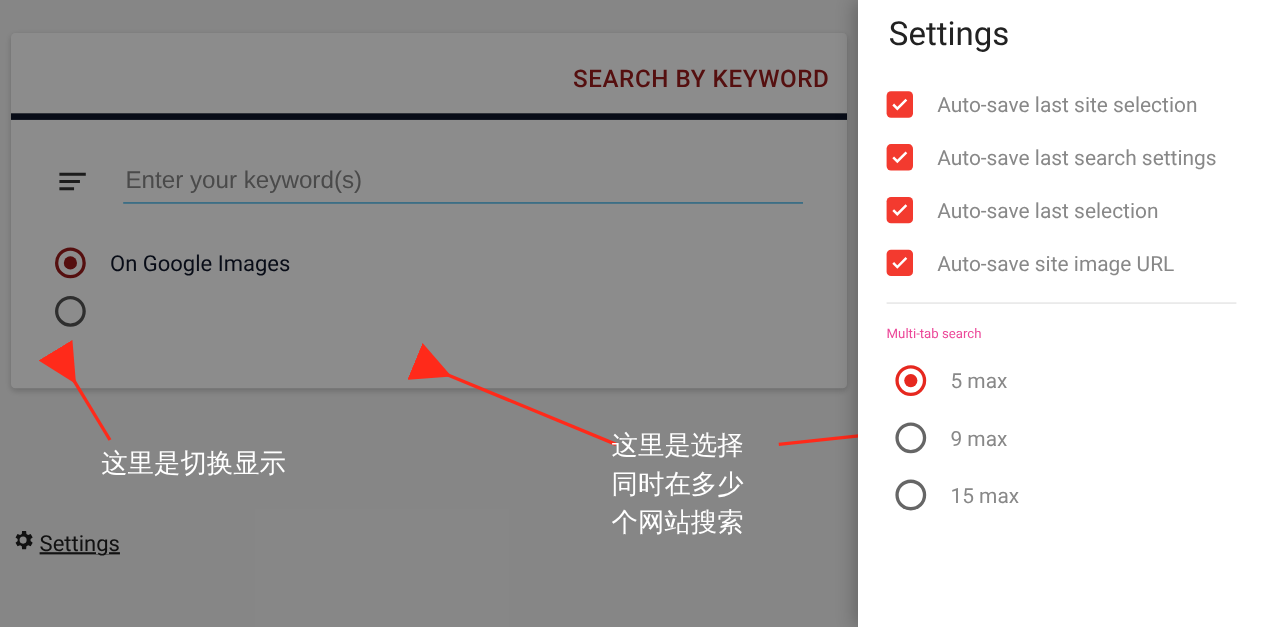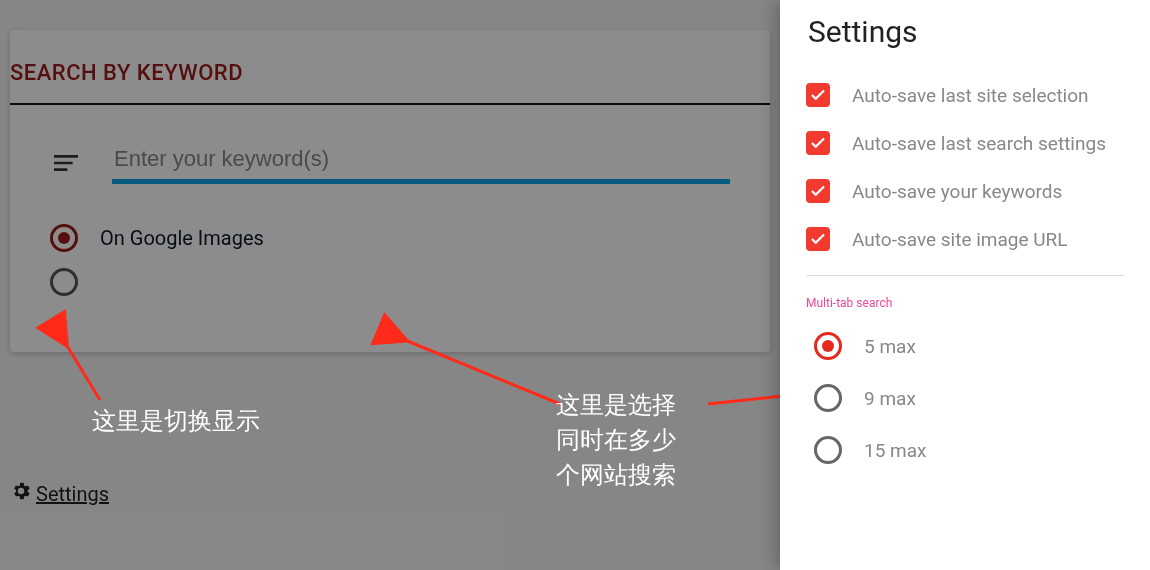--- a/index.html
+++ b/index.html
@@ -1,25 +1,25 @@
 <!DOCTYPE html>
 <html><head>
 <meta charset="utf-8">
 <style>
   html,body{margin:0;padding:0;font-family:Roboto,Arial,sans-serif;background:#fff;}
   .stage{position:relative;width:1150px;height:570px;overflow:hidden;background:#f5f5f5;}
   .dim{position:absolute;inset:0;background:rgba(0,0,0,0.45);pointer-events:none;z-index:5;}
 
   .main{position:absolute;left:0;top:0;width:780px;padding:0;z-index:1;}
   .card{margin:30px 10px 20px 10px;background:#fff;border-radius:4px;box-shadow:0 2px 6px rgba(0,0,0,0.2);padding-bottom:40px;}
-  .tab-head{text-align:left;padding:30px 16px 18px 0;border-bottom:2px solid #0f172a;}
+  .tab-head{text-align:right;padding:30px 16px 18px 0;border-bottom:6px solid #0f172a;}
   .tab-title{color:#9b1c1c;font-size:22px;font-weight:500;letter-spacing:0.5px;}
   .search-row{display:flex;align-items:center;padding:40px 40px 0 40px;gap:30px;}
   .menu-icon svg{width:32px;height:32px;fill:#333;}
-  .input-wrap{flex:1;border-bottom:5px solid #0ea5e9;padding-bottom:6px;}
+  .input-wrap{flex:1;border-bottom:1px solid #0ea5e9;padding-bottom:6px;}
   .input{border:none;outline:none;font-size:22px;width:100%;background:transparent;color:#555;}
   .input::placeholder{color:#888;}
   .radios{padding:40px 40px 0 40px;}
   .radio-row{display:flex;align-items:center;gap:22px;margin-bottom:16px;font-size:20px;color:#0f172a;}
   .radio{width:22px;height:22px;border:3px solid #555;border-radius:50%;display:inline-flex;align-items:center;justify-content:center;flex-shrink:0;}
   .radio.selected{border-color:#9b1c1c;}
   .radio.selected::after{content:"";width:12px;height:12px;background:#9b1c1c;border-radius:50%;}
   .link-part{text-decoration:underline;}
   .settings-link{position:absolute;left:10px;top:480px;display:flex;align-items:center;gap:4px;font-size:20px;color:#222;text-decoration:underline;z-index:2;}
   .gear svg{width:22px;height:22px;fill:#222;}
@@ -117,21 +117,21 @@
           </svg>
         </span>
       <span class="chk-label">Auto-save last search settings</span>
     </div>
     <div class="chk-row">
       <span class="chk">
           <svg viewBox="0 0 24 24">
             <path d="M4 12l5 5L20 6"></path>
           </svg>
         </span>
-      <span class="chk-label">Auto-save your keywords</span>
+      <span class="chk-label">Auto-save last selection</span>
     </div>
     <div class="chk-row">
       <span class="chk">
           <svg viewBox="0 0 24 24">
             <path d="M4 12l5 5L20 6"></path>
           </svg>
         </span>
       <span class="chk-label">Auto-save site image URL</span>
     </div>
 

